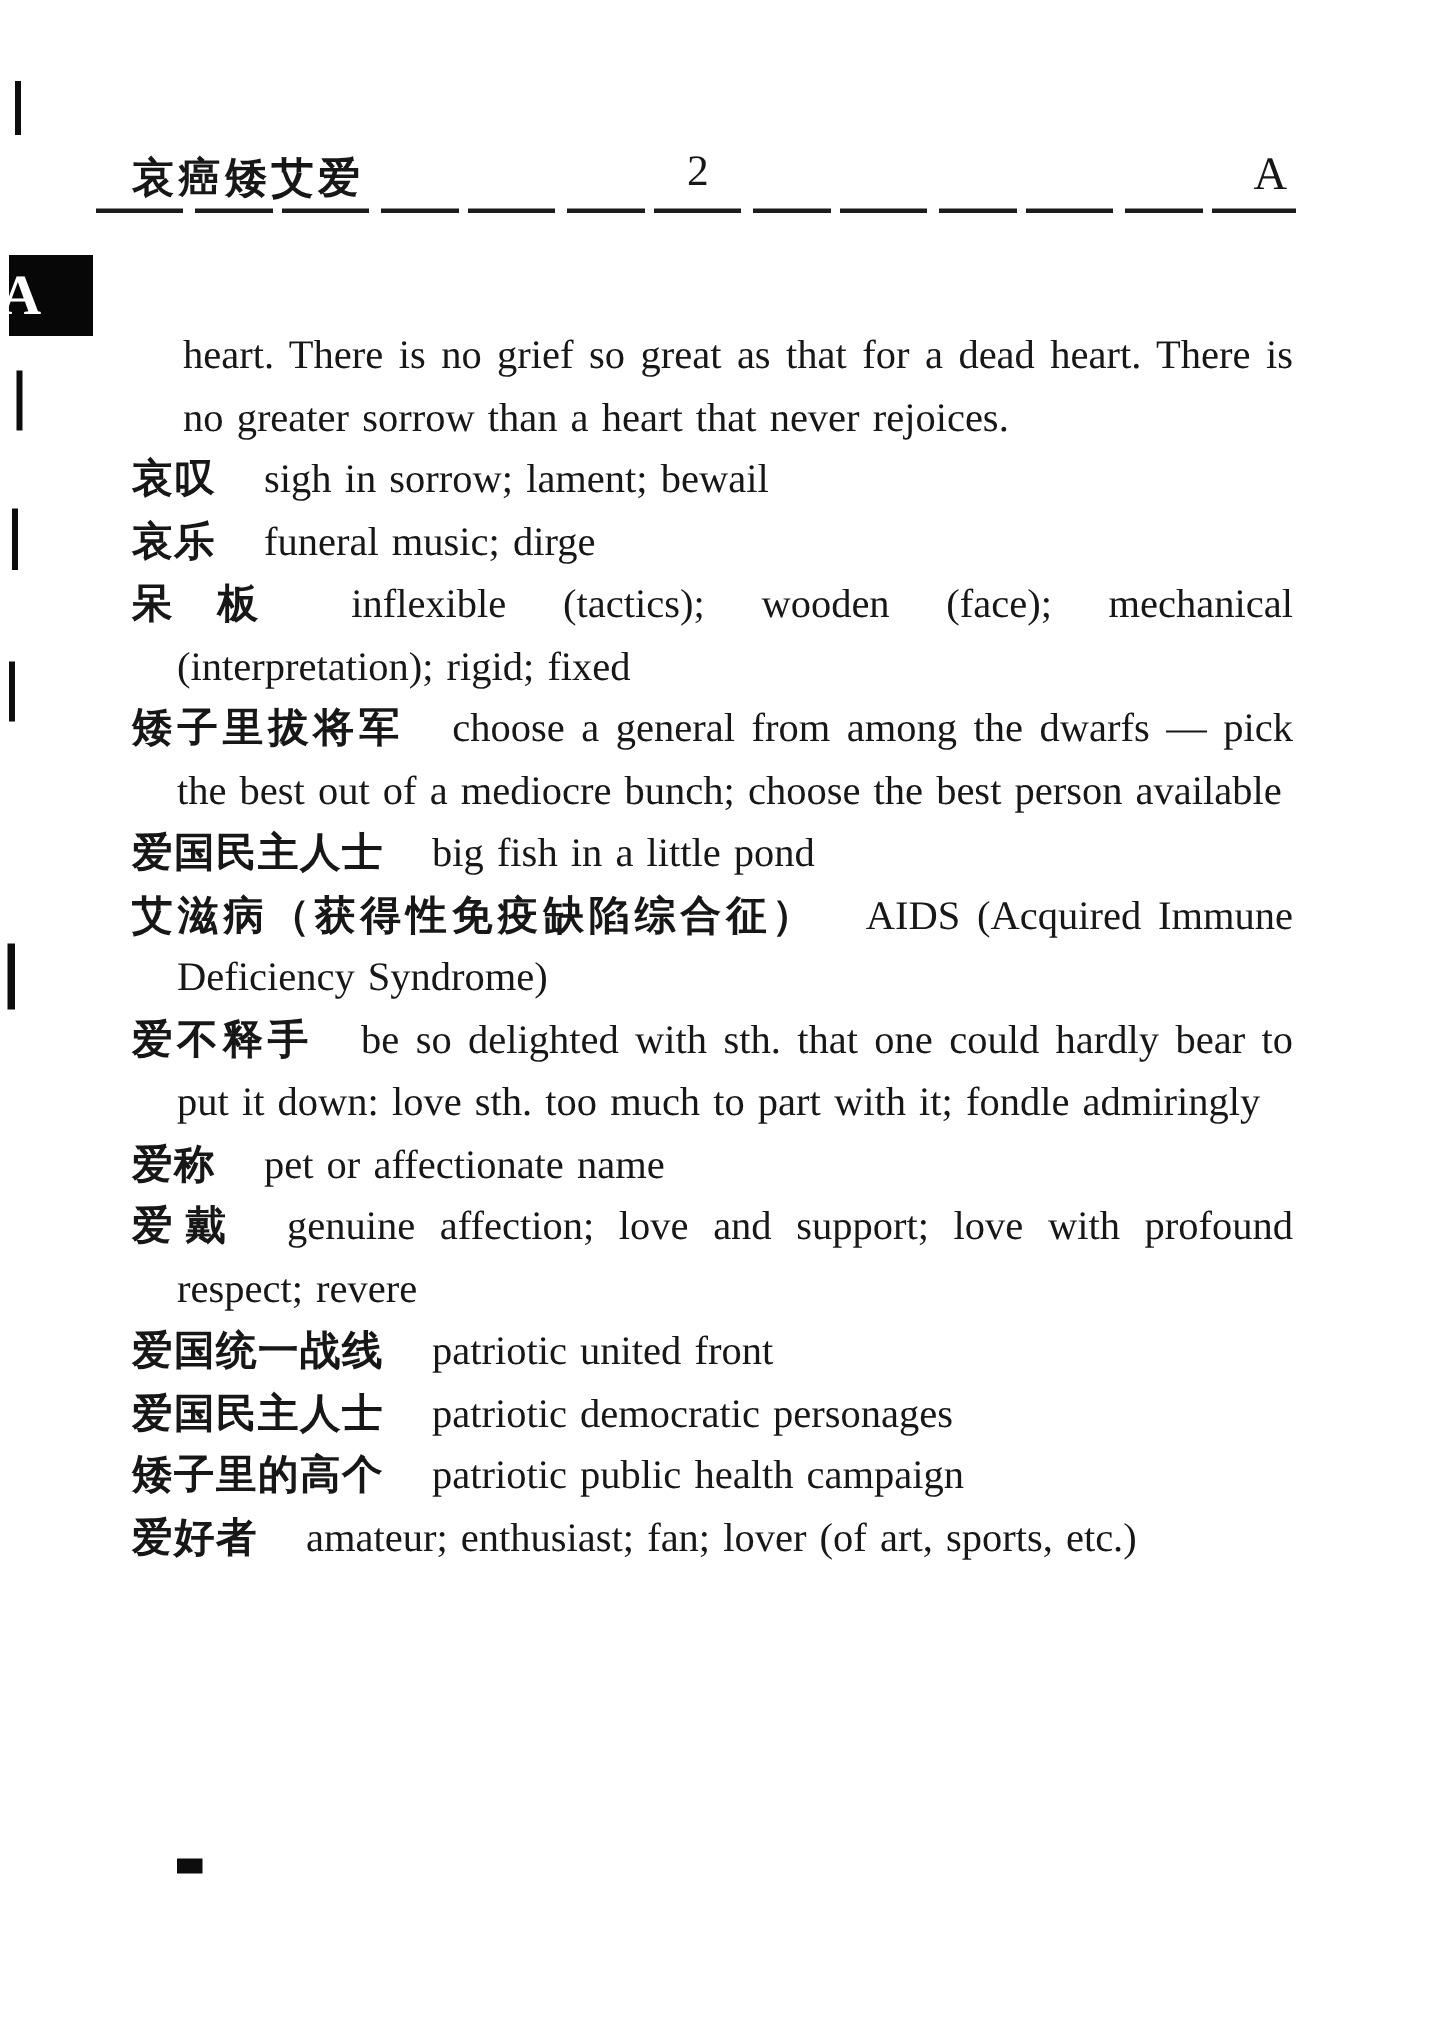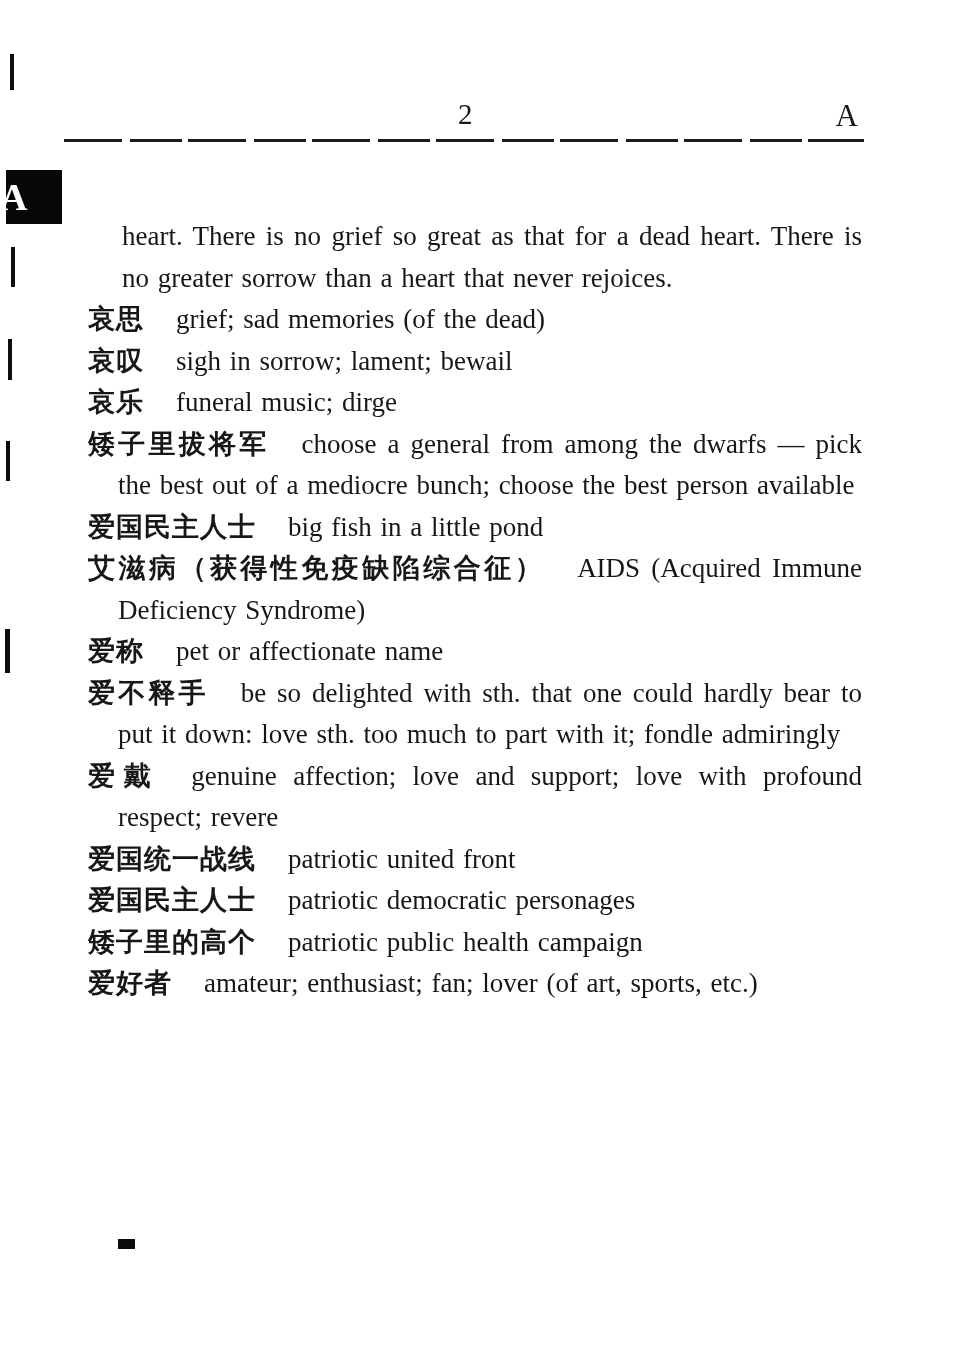--- a/index.html
+++ b/index.html
@@ -122,72 +122,73 @@
   .def {
     font-weight: 400;
   }
 </style>
 </head>
 <body>
 
 <div class="scan-page">
 
   <div class="header-row">
+    <span class="guide-words">哀癌矮艾爱</span>
     <span class="page-number">2</span>
     <span class="section-letter">A</span>
   </div>
   <div class="header-rule"></div>
 
   <div class="thumb-tab">
     <span class="letter">A</span>
   </div>
 
   <div class="scan-mark mark-1"></div>
   <div class="scan-mark mark-2"></div>
   <div class="scan-mark mark-3"></div>
   <div class="scan-mark mark-4"></div>
   <div class="scan-mark mark-5"></div>
   <div class="scan-mark mark-6"></div>
 
   <div class="content">
 
     <div class="cont-block">heart. There is no grief so great as that for a dead heart. There is no greater sorrow than a heart that never rejoices.</div>
 
-    <div class="entry">
-      <span class="hw">哀思</span><span class="def">grief; sad memories (of the dead)</span>
-    </div>
 
     <div class="entry">
       <span class="hw">哀叹</span><span class="def">sigh in sorrow; lament; bewail</span>
     </div>
 
     <div class="entry">
       <span class="hw">哀乐</span><span class="def">funeral music; dirge</span>
     </div>
 
+    <div class="entry">
+      <span class="hw">呆板</span><span class="def">inflexible (tactics); wooden (face); mechanical (interpretation); rigid; fixed</span>
+    </div>
 
 
     <div class="entry">
       <span class="hw">矮子里拔将军</span><span class="def">choose a general from among the dwarfs — pick the best out of a mediocre bunch; choose the best person available</span>
     </div>
 
     <div class="entry">
       <span class="hw">爱国民主人士</span><span class="def">big fish in a little pond</span>
     </div>
 
     <div class="entry">
       <span class="hw">艾滋病（获得性免疫缺陷综合征）</span><span class="def">AIDS (Acquired Immune Deficiency Syndrome)</span>
     </div>
 
     <div class="entry">
+      <span class="hw">爱不释手</span><span class="def">be so delighted with sth. that one could hardly bear to put it down: love sth. too much to part with it; fondle admiringly</span>
+    </div>
+
+    <div class="entry">
       <span class="hw">爱称</span><span class="def">pet or affectionate name</span>
-    </div>
-
-    <div class="entry">
-      <span class="hw">爱不释手</span><span class="def">be so delighted with sth. that one could hardly bear to put it down: love sth. too much to part with it; fondle admiringly</span>
     </div>
 
     <div class="entry">
       <span class="hw">爱戴</span><span class="def">genuine affection; love and support; love with profound respect; revere</span>
     </div>
 
     <div class="entry">
       <span class="hw">爱国统一战线</span><span class="def">patriotic united front</span>
     </div>
 

